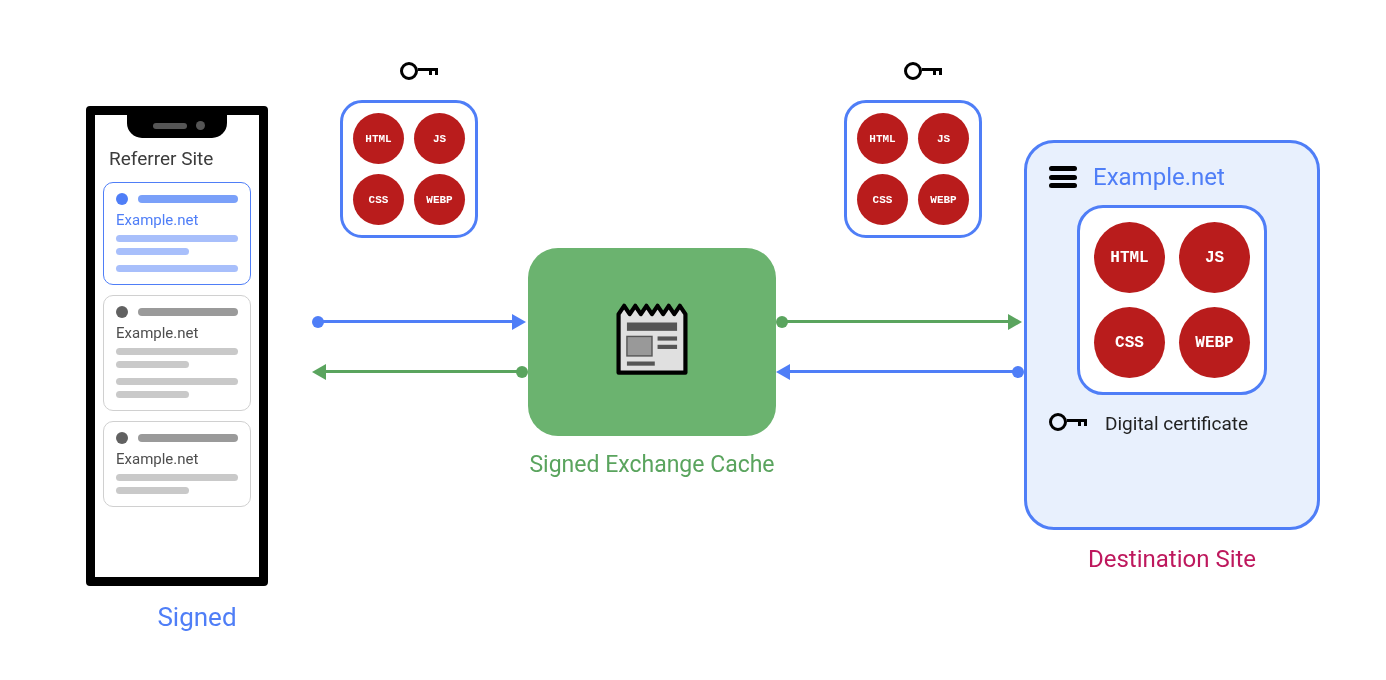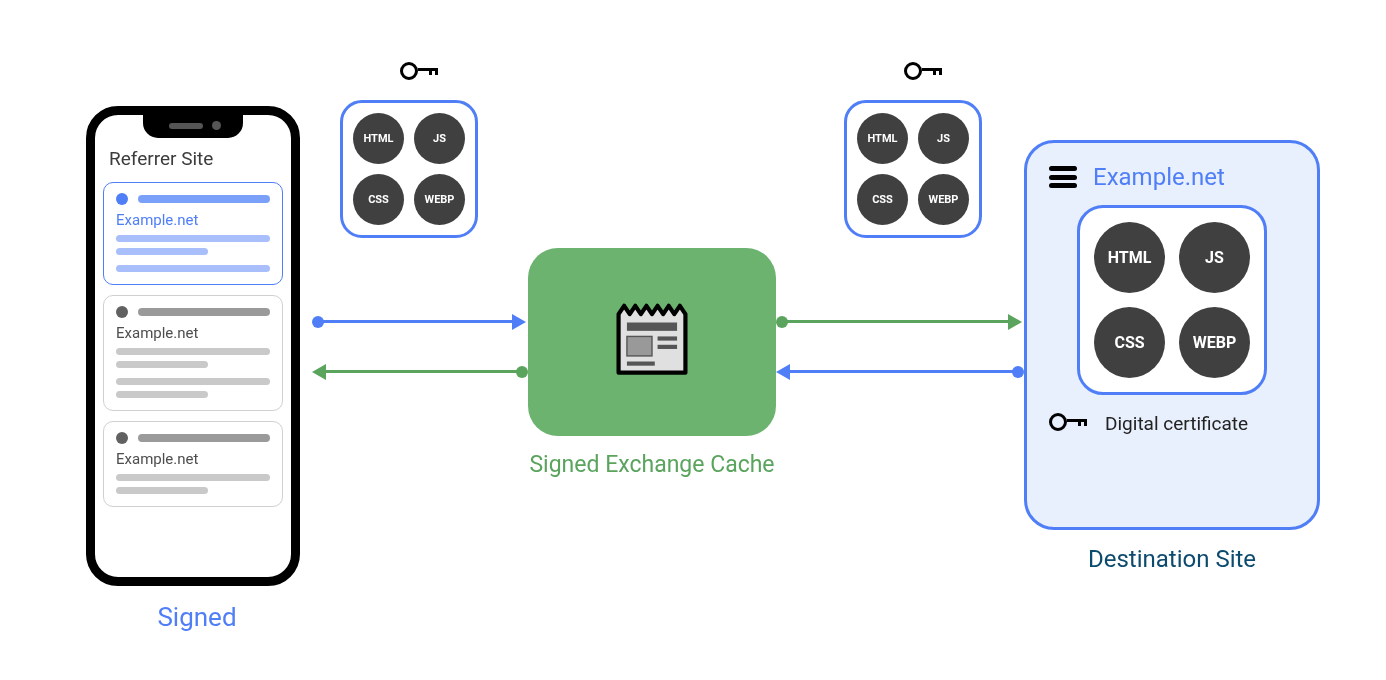--- a/index.html
+++ b/index.html
@@ -9,25 +9,25 @@
     height: 680px;
     background: #fff;
     position: relative;
   }
 
   
   .phone {
     position: absolute;
     left: 86px;
     top: 106px;
-    width: 214px;
+    width: 182px;
     height: 480px;
     background: #fff;
     border: 9px solid #000;
-    border-radius: 32px;
+    border-radius: 4px;
   }
   .phone .notch {
     position: absolute;
     top: -1px;
     left: 50%;
     transform: translateX(-50%);
     width: 100px;
     height: 24px;
     background: #000;
     border-radius: 0 0 15px 15px;
@@ -112,23 +112,23 @@
     display:grid; grid-template-columns:1fr 1fr; grid-template-rows:1fr 1fr;
     gap:10px;
     background:#fff;
   }
   .assets.big {
     width:190px; height:190px;
     border-radius:26px;
     padding:14px; gap:14px;
   }
   .asset-circle {
-    background:#404040; border-radius:50%;
+    background:#b91c1c; border-radius:50%;
     display:flex; align-items:center; justify-content:center;
-    color:#fff; font-weight:700;
+    color:#fff; font-weight:700;font-family:Liberation Mono, monospace;
   }
   .assets .asset-circle { font-size:11px; }
   .assets.big .asset-circle { font-size:16px; }
 
   
   .bundle-a { position:absolute; left:340px; top:100px; }
   .bundle-b { position:absolute; left:844px; top:100px; }
   .key-a { position:absolute; left:400px; top:60px; }
   .key-b { position:absolute; left:904px; top:60px; }
 
@@ -161,21 +161,21 @@
   .hamburger { width:28px; height:22px; display:flex; flex-direction:column; justify-content:space-between;}
   .hamburger div { height:5px; background:#000; border-radius:3px;}
   .dest-title { font-size:24px; color:#4f7ef7; }
   .dest .assets.big { margin: 8px auto 16px; }
   .cert-row { display:flex; align-items:center; gap:12px; margin-top:16px; }
   .cert-row .key-icon { flex:0 0 auto; }
   .cert-label { font-size:19px; color:#222; }
   .dest-caption {
     position:absolute; left:1024px; top:545px;
     width:296px; text-align:center;
-    font-size:24px; color:#0c4a6e;
+    font-size:24px; color:#be185d;
   }
 
   
   .arrows-a { position:absolute; left:312px; top:316px; width:216px; height:80px; }
   .arrows-b { position:absolute; left:776px; top:316px; width:248px; height:80px; }
   .arrow-line { position:absolute; height:3px; }
   .arrow-line.blue { background:#4f7ef7; }
   .arrow-line.green { background:#5aa45e; }
   .arrow-dot { position:absolute; width:12px; height:12px; border-radius:50%; }
   .arrow-dot.blue { background:#4f7ef7; }

